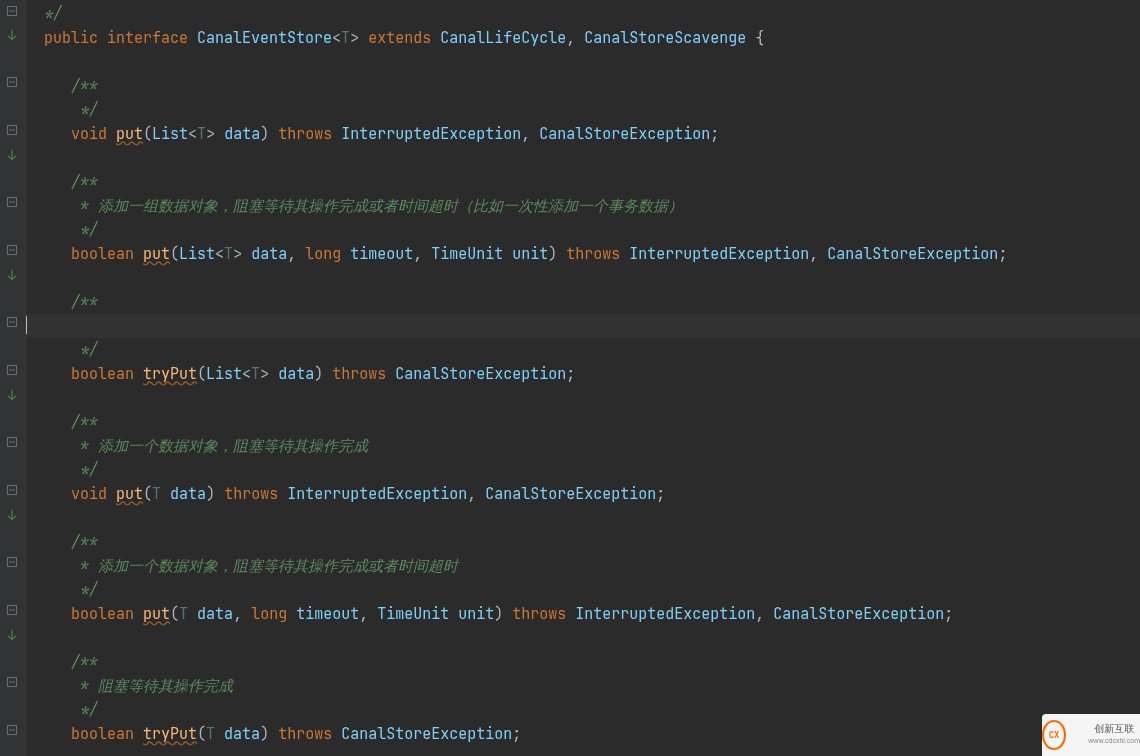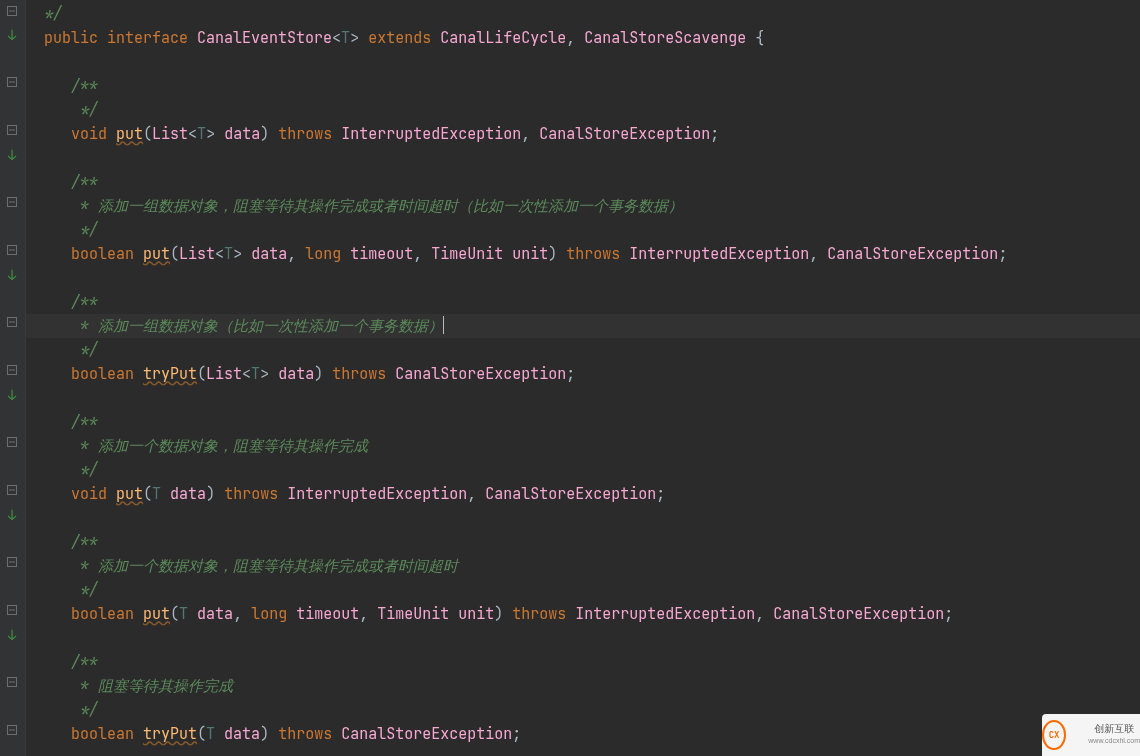--- a/index.html
+++ b/index.html
@@ -41,21 +41,21 @@
   }
   .line {
     height: 24px;
     line-height: 24px;
     white-space: pre;
   }
   .hl { background: #323232; }
   .tok-comment { color: #5b8b5b; font-style: italic; }
   .tok-kw { color: #cc7832; }
   .tok-typeparam { color: #507874; }
-  .tok-ident { color: #f9a8d4; }
+  .tok-ident { color: #7dd3fc; }
   .tok-method-wavy {
      color: #fdba74;
      text-decoration: underline wavy #8b5a2b;
      text-decoration-skip-ink: none;
   }
   .tok-punc { color: #a9b7c6; }
   .tok-brace { color: #a9b7c6; }
   .cursor {
     display: inline-block;
     width: 1px; height: 18px;
@@ -160,21 +160,21 @@
   <div class="line"><span class="tok-comment">     /**</span></div>
   <div class="line"><span class="tok-comment">      */</span></div>
   <div class="line"><span>     </span><span class="tok-kw">void</span><span> </span><span class="tok-method-wavy">put</span><span class="tok-punc">(</span><span class="tok-ident">List</span><span class="tok-punc">&lt;</span><span class="tok-typeparam">T</span><span class="tok-punc">&gt; </span><span class="tok-ident">data</span><span class="tok-punc">) </span><span class="tok-kw">throws</span><span> </span><span class="tok-ident">InterruptedException</span><span class="tok-punc">, </span><span class="tok-ident">CanalStoreException</span><span class="tok-punc">;</span></div>
   <div class="line"></div>
   <div class="line"><span class="tok-comment">     /**</span></div>
   <div class="line"><span class="tok-comment">      * 添加一组数据对象，阻塞等待其操作完成或者时间超时（比如一次性添加一个事务数据）</span></div>
   <div class="line"><span class="tok-comment">      */</span></div>
   <div class="line"><span>     </span><span class="tok-kw">boolean</span><span> </span><span class="tok-method-wavy">put</span><span class="tok-punc">(</span><span class="tok-ident">List</span><span class="tok-punc">&lt;</span><span class="tok-typeparam">T</span><span class="tok-punc">&gt; </span><span class="tok-ident">data</span><span class="tok-punc">, </span><span class="tok-kw">long</span><span> </span><span class="tok-ident">timeout</span><span class="tok-punc">, </span><span class="tok-ident">TimeUnit</span><span> </span><span class="tok-ident">unit</span><span class="tok-punc">) </span><span class="tok-kw">throws</span><span> </span><span class="tok-ident">InterruptedException</span><span class="tok-punc">, </span><span class="tok-ident">CanalStoreException</span><span class="tok-punc">;</span></div>
   <div class="line"></div>
   <div class="line"><span class="tok-comment">     /**</span></div>
-  <div class="line hl"><span class="tok-comment">      * 添加一组数据对象（比如一次性添加一个事务数据）</span><span class="cursor"></span></div>
+  <div class="line hl"><span class="cursor"></span></div>
   <div class="line"><span class="tok-comment">      */</span></div>
   <div class="line"><span>     </span><span class="tok-kw">boolean</span><span> </span><span class="tok-method-wavy">tryPut</span><span class="tok-punc">(</span><span class="tok-ident">List</span><span class="tok-punc">&lt;</span><span class="tok-typeparam">T</span><span class="tok-punc">&gt; </span><span class="tok-ident">data</span><span class="tok-punc">) </span><span class="tok-kw">throws</span><span> </span><span class="tok-ident">CanalStoreException</span><span class="tok-punc">;</span></div>
   <div class="line"></div>
   <div class="line"><span class="tok-comment">     /**</span></div>
   <div class="line"><span class="tok-comment">      * 添加一个数据对象，阻塞等待其操作完成</span></div>
   <div class="line"><span class="tok-comment">      */</span></div>
   <div class="line"><span>     </span><span class="tok-kw">void</span><span> </span><span class="tok-method-wavy">put</span><span class="tok-punc">(</span><span class="tok-typeparam">T</span><span> </span><span class="tok-ident">data</span><span class="tok-punc">) </span><span class="tok-kw">throws</span><span> </span><span class="tok-ident">InterruptedException</span><span class="tok-punc">, </span><span class="tok-ident">CanalStoreException</span><span class="tok-punc">;</span></div>
   <div class="line"></div>
   <div class="line"><span class="tok-comment">     /**</span></div>
   <div class="line"><span class="tok-comment">      * 添加一个数据对象，阻塞等待其操作完成或者时间超时</span></div>

